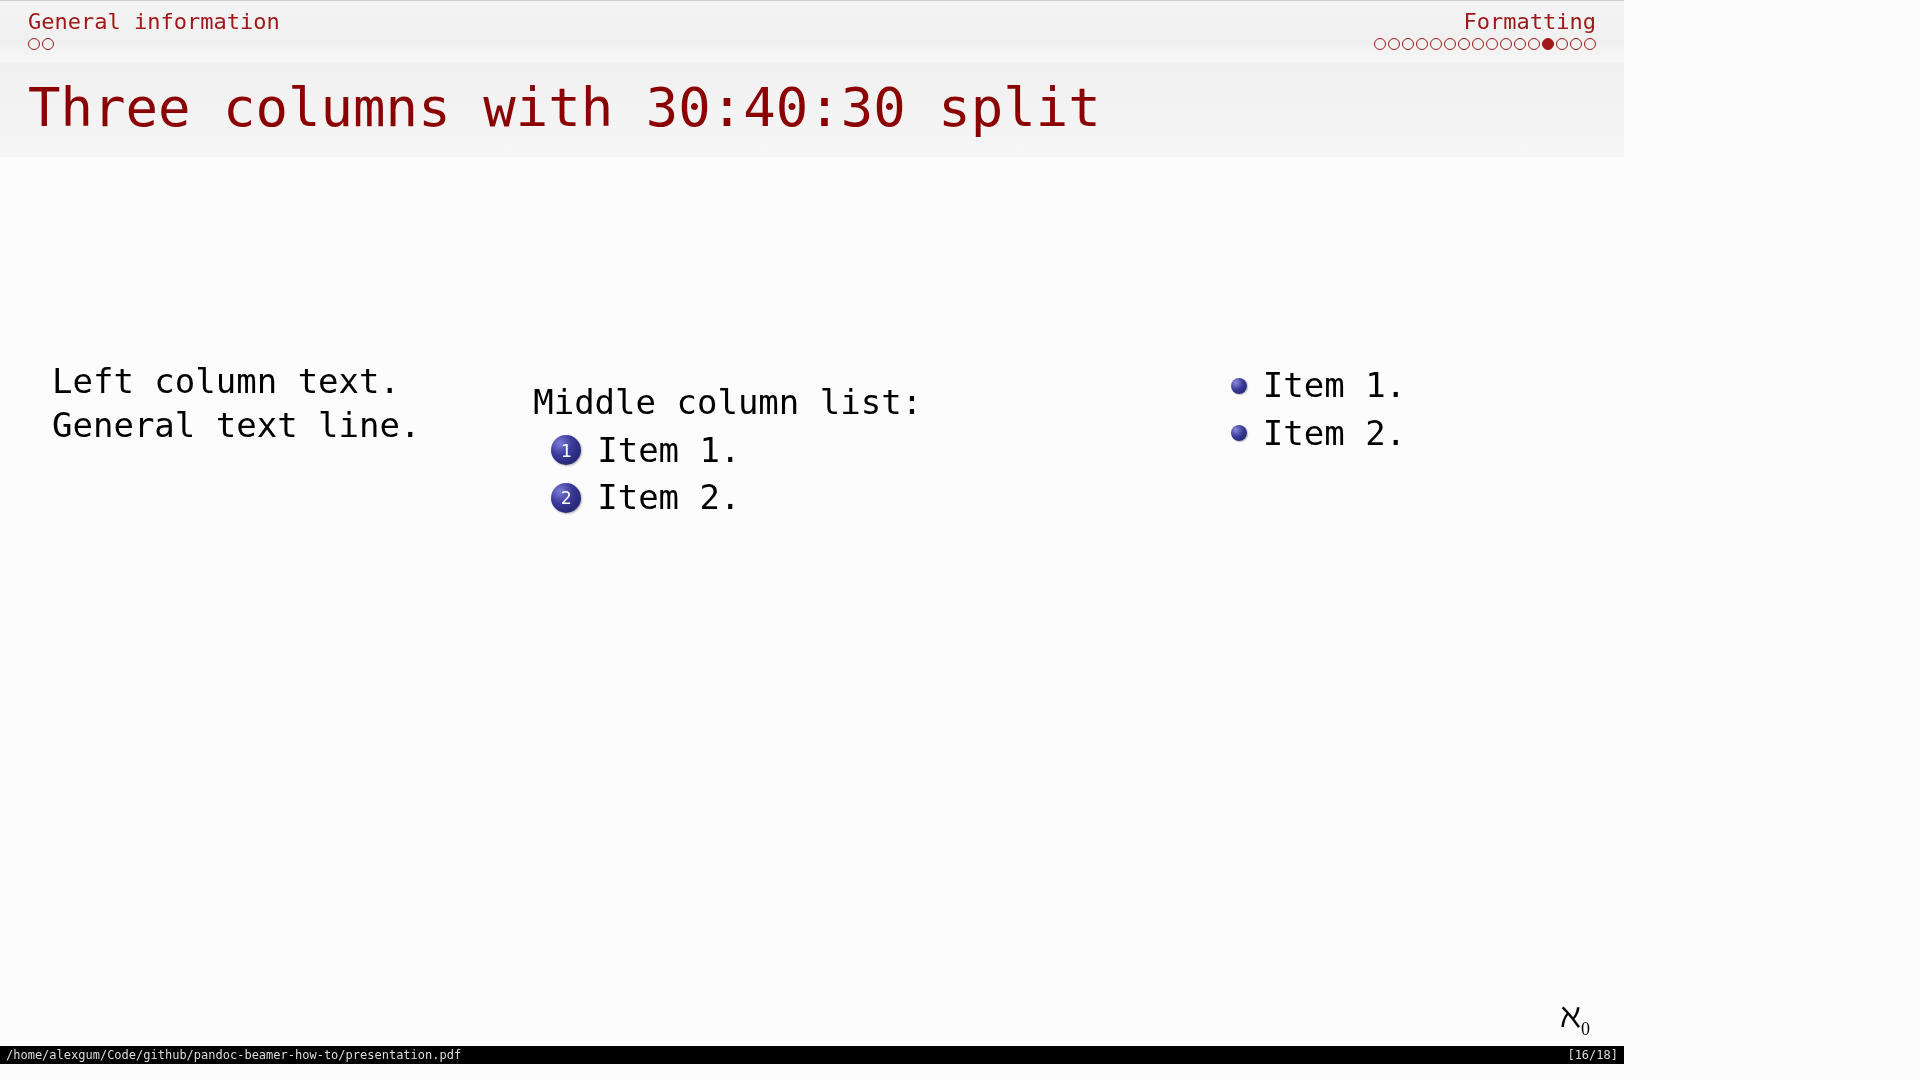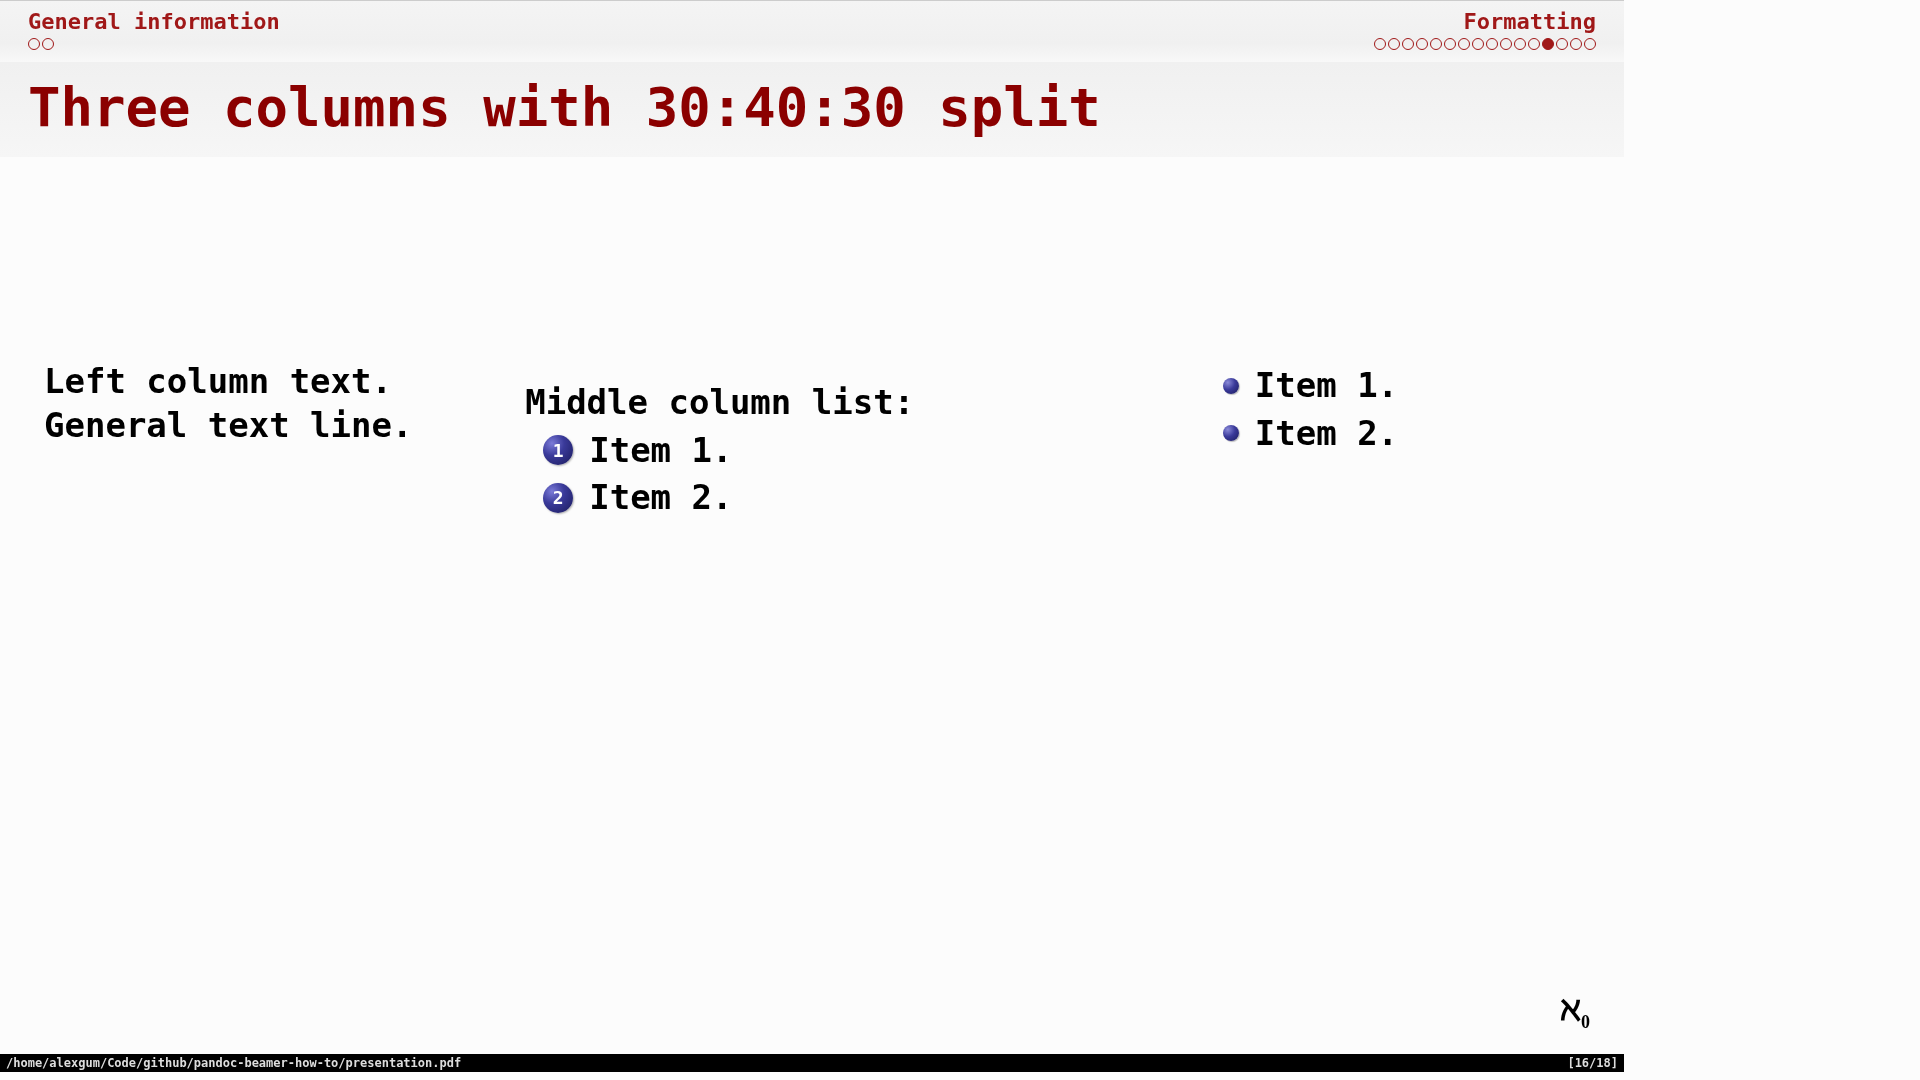--- a/index.html
+++ b/index.html
@@ -1,38 +1,38 @@
 <!DOCTYPE html>
 <html><head>
 <meta charset="utf-8">
 <style>
   * { margin: 0; padding: 0; box-sizing: border-box; }
   html, body { width: 1920px; height: 1080px; font-family: 'DejaVu Sans Mono', 'Courier New', monospace; background: #fcfcfc; overflow: hidden; }
-  .slide { position: relative; width: 1624px; height: 1080px; font-weight: bold; }
+  .slide { position: relative; width: 1624px; height: 1080px; }
   .header { background: linear-gradient(to bottom, #f4f4f4 0%, #f0f0f0 70%, #f8f8f8 100%); border-top: 1px solid #ccc; padding: 8px 28px 12px 28px; }
   .nav-row { display: flex; justify-content: space-between; align-items: flex-start; }
   .nav-section { display: flex; flex-direction: column; gap: 4px; }
   .nav-label { font-size: 22px; color: #a01818; }
   .nav-right .nav-label { text-align: right; }
   .dots { display: flex; gap: 2px; }
   .nav-right .dots { justify-content: flex-end; }
   .dot { width: 12px; height: 12px; border-radius: 50%; border: 1.5px solid #a01818; background: transparent; display: inline-block; }
   .dot.filled { background: #a01818; }
   .title { font-size: 54px; color: #8b0000; padding: 14px 28px 18px 28px; background: linear-gradient(to bottom, #f0f0f0, #f6f6f6); }
-  .body { position: absolute; top: 360px; left: 4px; width: 100%; display: flex; padding: 0 40px; }
+  .body { position: absolute; top: 360px; left: 12px; width: 100%; display: flex; padding: 0 40px; }
   .col { font-size: 34px; line-height: 1.28; color: #000; }
   .col-left { width: 30%; padding-right: 10px; }
   .col-mid { width: 40%; padding-left: 18px; margin-top: 21px; }
   .col-right { width: 30%; padding-left: 80px; }
   .list-row { display: flex; align-items: center; gap: 16px; margin-top: 4px; padding-left: 18px; }
   .num-bullet { width: 30px; height: 30px; border-radius: 50%; background: radial-gradient(circle at 30% 28%, #7b7bd8 0%, #3a3a9a 40%, #1a1a5a 100%); color: #fff; font-size: 18px; display: flex; align-items: center; justify-content: center; flex-shrink: 0; box-shadow: 1px 1px 2px rgba(0,0,0,0.3); font-family: 'DejaVu Sans Mono', monospace; }
   .disc-bullet { width: 16px; height: 16px; border-radius: 50%; background: radial-gradient(circle at 30% 28%, #8a8ad8 0%, #3a3a9a 45%, #1a1a5a 100%); flex-shrink: 0; box-shadow: 1px 1px 1px rgba(0,0,0,0.25); }
-  .logo { position: absolute; right: 34px; bottom: 47px; font-family: 'Times New Roman', serif; font-size: 34px; color: #000; }
+  .logo { position: absolute; right: 34px; bottom: 40px; font-family: 'Times New Roman', serif; font-size: 34px; color: #000; }
   .logo sub { font-size: 18px; vertical-align: sub; }
-  .statusbar { position: absolute; left: 0; bottom: 8px; width: 100%; height: 18px; background: #000; color: #ddd; font-size: 12px; font-family: 'DejaVu Sans Mono', monospace; display: flex; justify-content: space-between; align-items: center; padding: 0 6px; }
+  .statusbar { position: absolute; left: 0; bottom: 16px; width: 100%; height: 18px; background: #000; color: #ddd; font-size: 12px; font-family: 'DejaVu Sans Mono', monospace; display: flex; justify-content: space-between; align-items: center; padding: 0 6px; }
 </style>
 </head>
 <body>
 
 <div class="slide">
 
   <div class="header">
     <div class="nav-row">
       <div class="nav-section">
         <span class="nav-label">General information</span>

